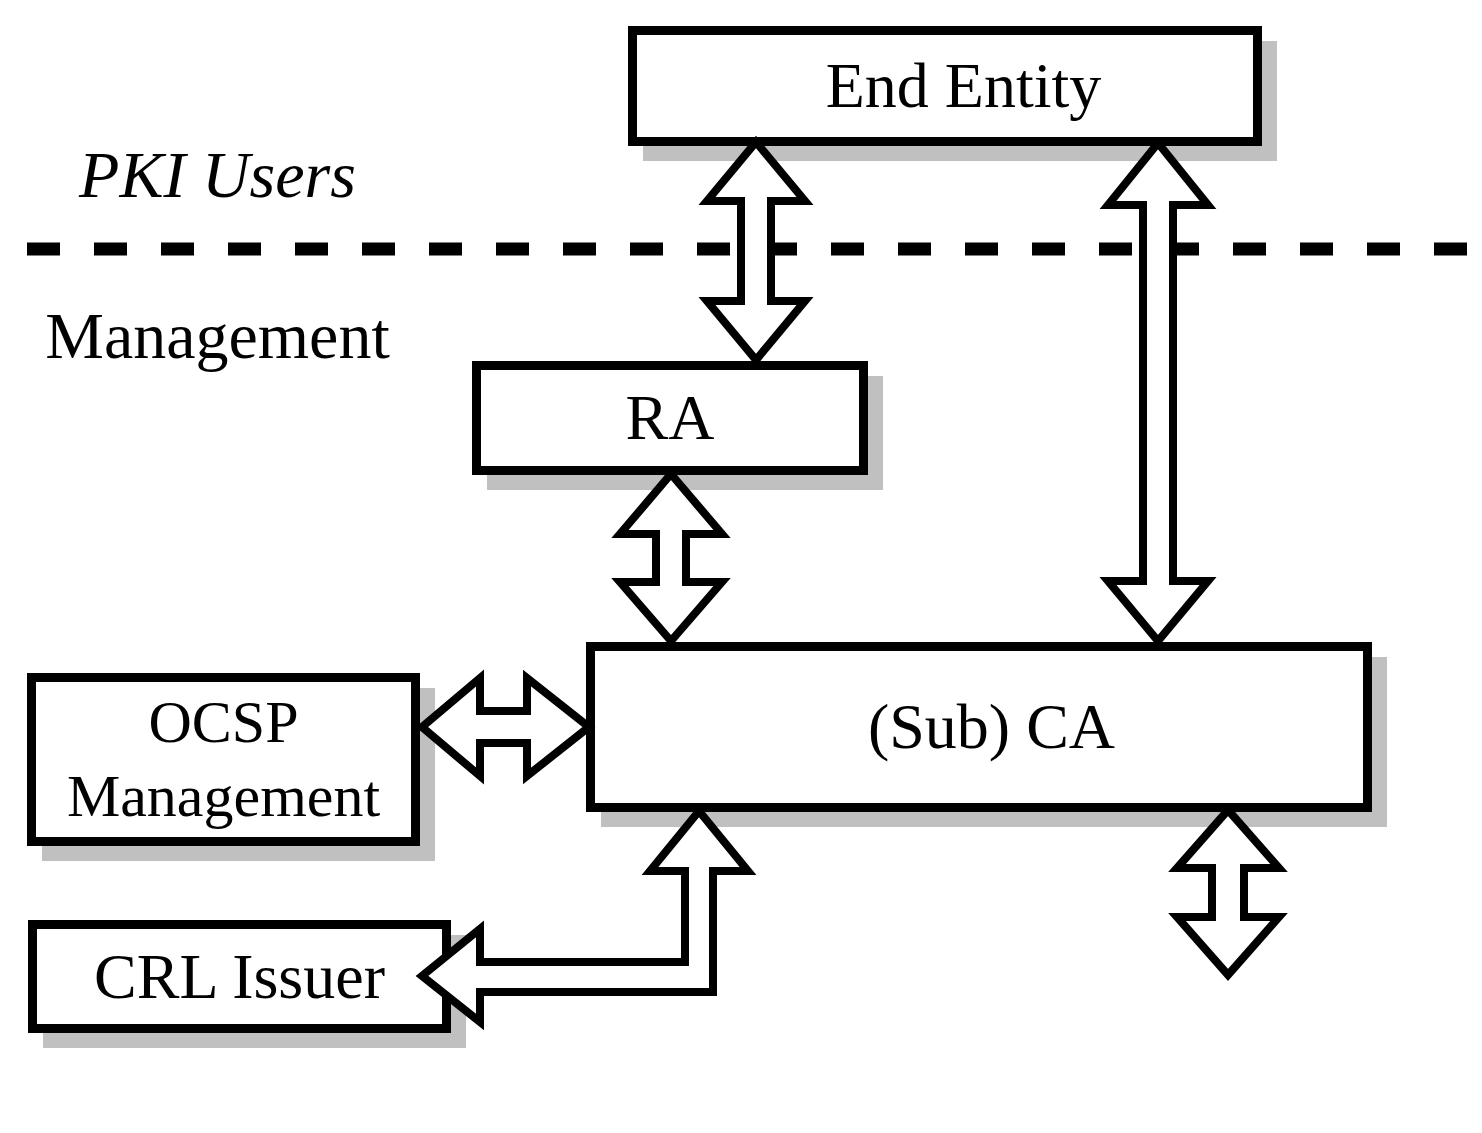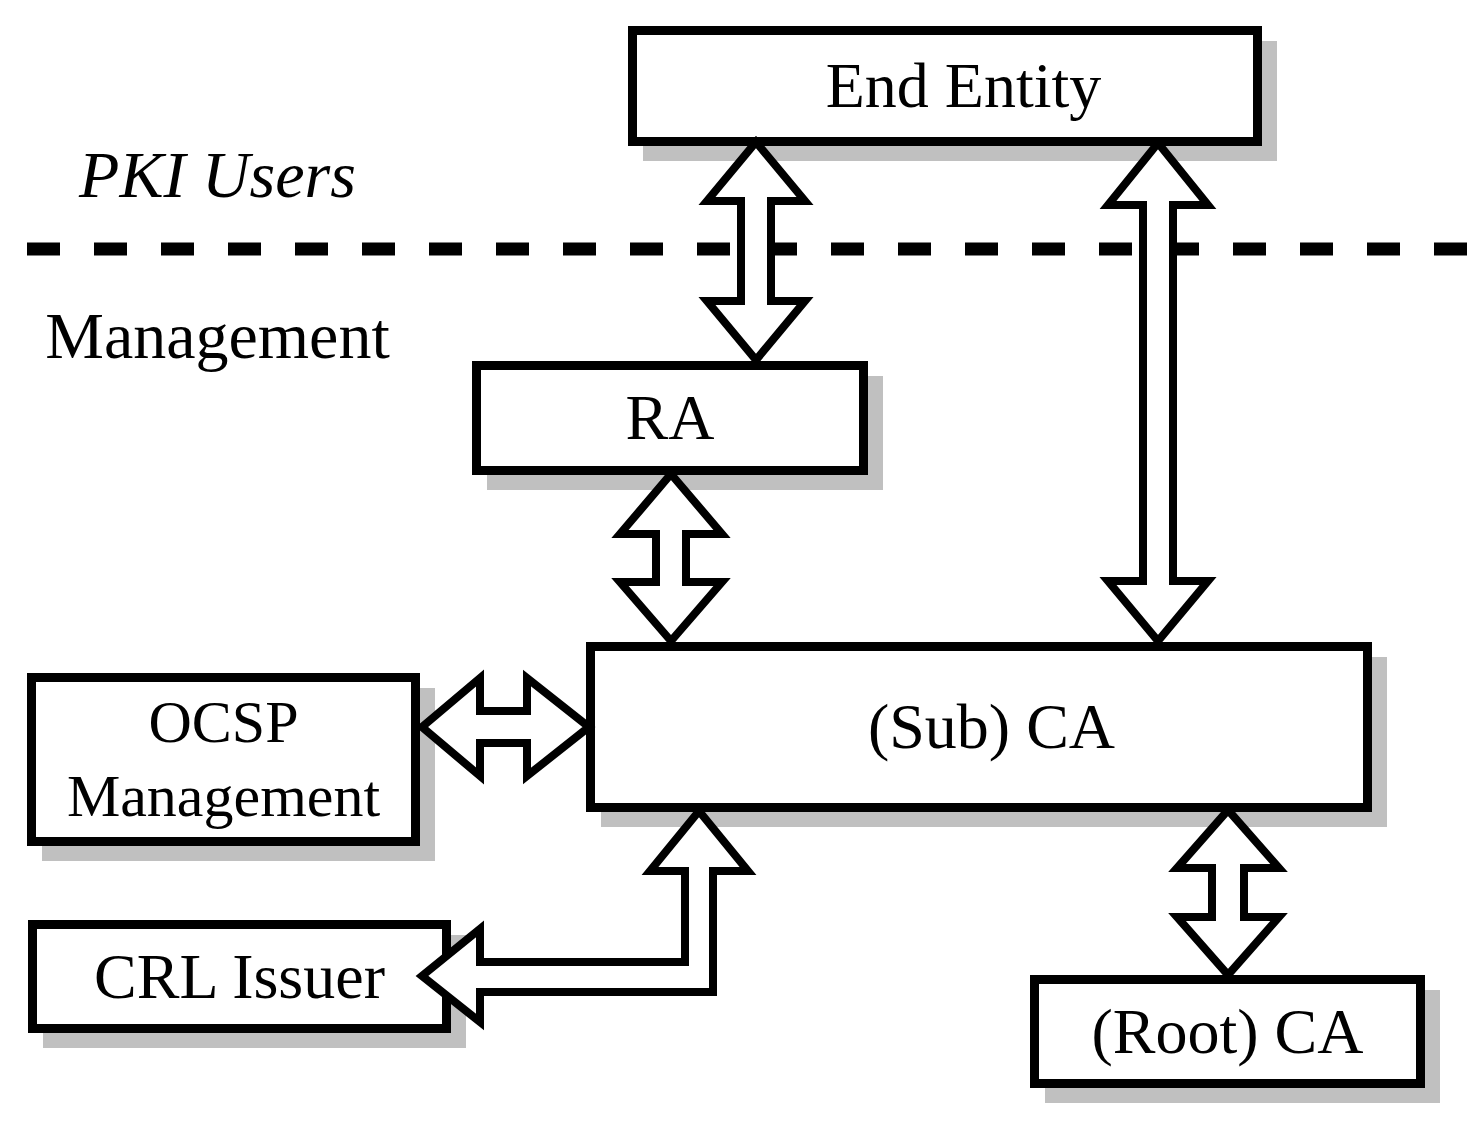--- a/index.html
+++ b/index.html
@@ -76,23 +76,20 @@
   </div>
 
   <div class="node" id="node-subca">
     <div class="lbl">(Sub) CA</div>
   </div>
 
   <div class="node" id="node-crl">
     <div class="lbl">CRL Issuer</div>
   </div>
 
-  <div class="node" id="node-rootca">
-    <div class="lbl">(Root) CA</div>
-  </div>
 
   <svg id="arrow-layer" viewBox="0 0 1482 1133" xmlns="http://www.w3.org/2000/svg">
 
     <line x1="27" y1="249" x2="1482" y2="249" stroke="#000000" stroke-width="13" stroke-dasharray="33 34"></line>
 
     <polygon class="arrow" points="756,142 805,201 771,201 771,301 805,301 756,360 707,301 741,301 741,201 707,201"></polygon>
 
     <polygon class="arrow" points="1158,143 1208,205 1173,205 1173,581 1208,581 1158,641 1108,581 1143,581 1143,205 1108,205"></polygon>
 
     <polygon class="arrow" points="671,474 722,534 686,534 686,582 722,582 671,641 620,582 656,582 656,534 620,534"></polygon>

